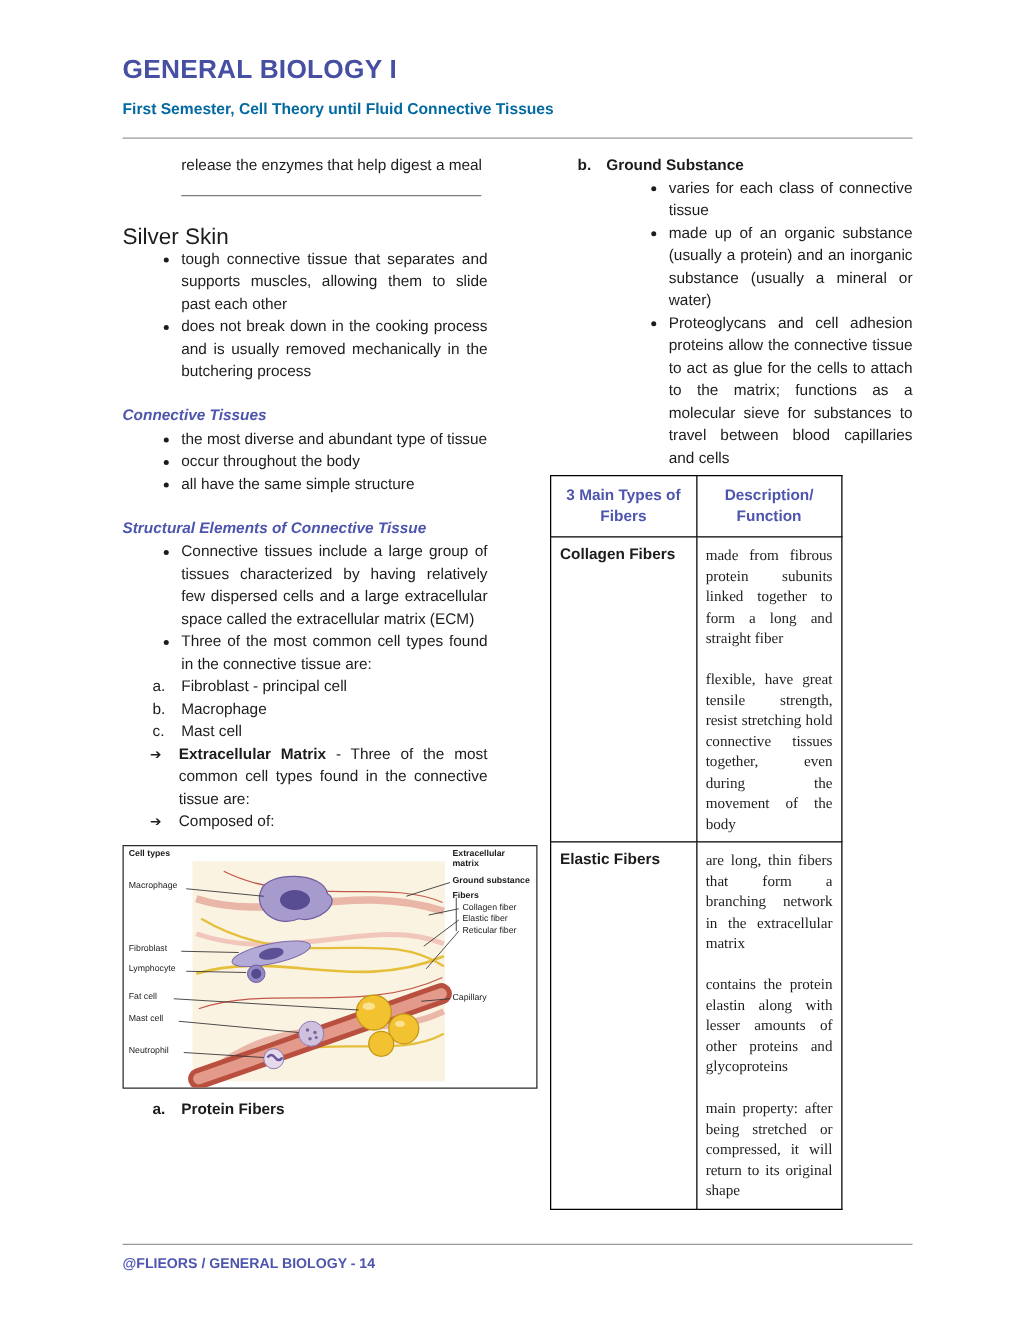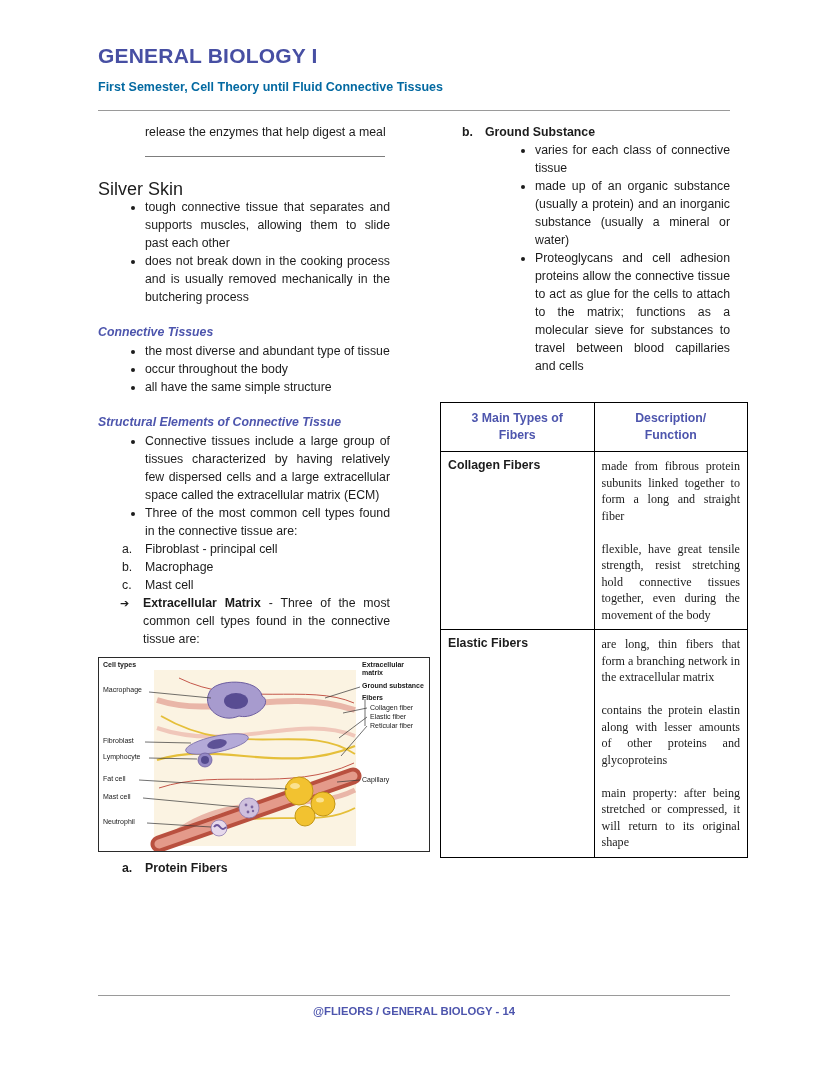--- a/index.html
+++ b/index.html
@@ -41,32 +41,32 @@
   .bold { font-weight:bold; }
 
   
   .figure-box { position:relative; width:332px; height:195px; border:1px solid #2b2b2b; margin-top:9px; background:#fff; }
   .fig-label { position:absolute; font-size:7px; line-height:8px; color:#1a1a1a; }
   .fig-label.b { font-weight:bold; }
   .caption-row { margin-top:7px; font-weight:bold; }
 
   
   .gs-heading { font-weight:bold; }
-  table.fibers { border-collapse:collapse; width:308px; margin-top:27px; table-layout:fixed;border-radius:10px; }
+  table.fibers { border-collapse:collapse; width:234px; margin-top:5px; table-layout:fixed;border-radius:10px; }
   table.fibers th, table.fibers td { border:1px solid #000; vertical-align:top; padding:6px 7px; }
   table.fibers th {
     font-size:12.3px; line-height:17px; font-weight:bold; color:#4d55ad;
     text-align:center; white-space:pre-line; padding:7px 4px;
   }
   table.fibers td.type-cell { font-size:12.3px; font-weight:bold; }
   table.fibers td.desc-cell { font-size:12.1px; line-height:16.5px; }
   table.fibers td.desc-cell .para { text-align:justify;font-family:Liberation Serif, serif; }
   table.fibers td.desc-cell .para:not(:last-child) { margin-bottom:16.5px; }
 
-  .footer { position:absolute; top:995px; left:98px; width:632px; text-align:center; }
+  .footer { position:absolute; top:995px; left:98px; width:632px; }
   .footer-rule { border:none; border-top:1px solid #9a9a9a; }
   .footer-text { margin-top:9px; font-size:11.3px; font-weight:bold; color:#4d55ad; }
 </style>
 </head>
 <body>
 
 <div class="page">
   <div class="content">
 
     <div class="doc-title">GENERAL BIOLOGY I</div>
@@ -108,20 +108,24 @@
           <span class="txt">Macrophage</span>
         </div>
         <div class="lettered-item">
           <span class="marker">c.</span>
           <span class="txt">Mast cell</span>
         </div>
 
         <div class="arrow-item">
           <span class="marker"></span>
           <span class="txt"><span class="bold">Extracellular Matrix</span><span> - Three of the most common cell types found in the connective tissue are:</span></span>
+        </div>
+        <div class="arrow-item">
+          <span class="marker"></span>
+          <span class="txt">Composed of:</span>
         </div>
 
         <div class="figure-box">
           <svg width="330" height="193" viewBox="0 0 330 193">
 
             <rect x="55" y="12" width="202" height="176" fill="#fbf3e2"></rect>
 
             <path d="M58,42 C120,62 180,28 256,52" stroke="#e9b6a8" stroke-width="6" fill="none"></path>
             <path d="M58,70 C130,95 200,55 256,78" stroke="#f0c7ba" stroke-width="4" fill="none"></path>
             <path d="M70,180 C130,128 205,158 256,132" stroke="#e9b6a8" stroke-width="5" fill="none"></path>

